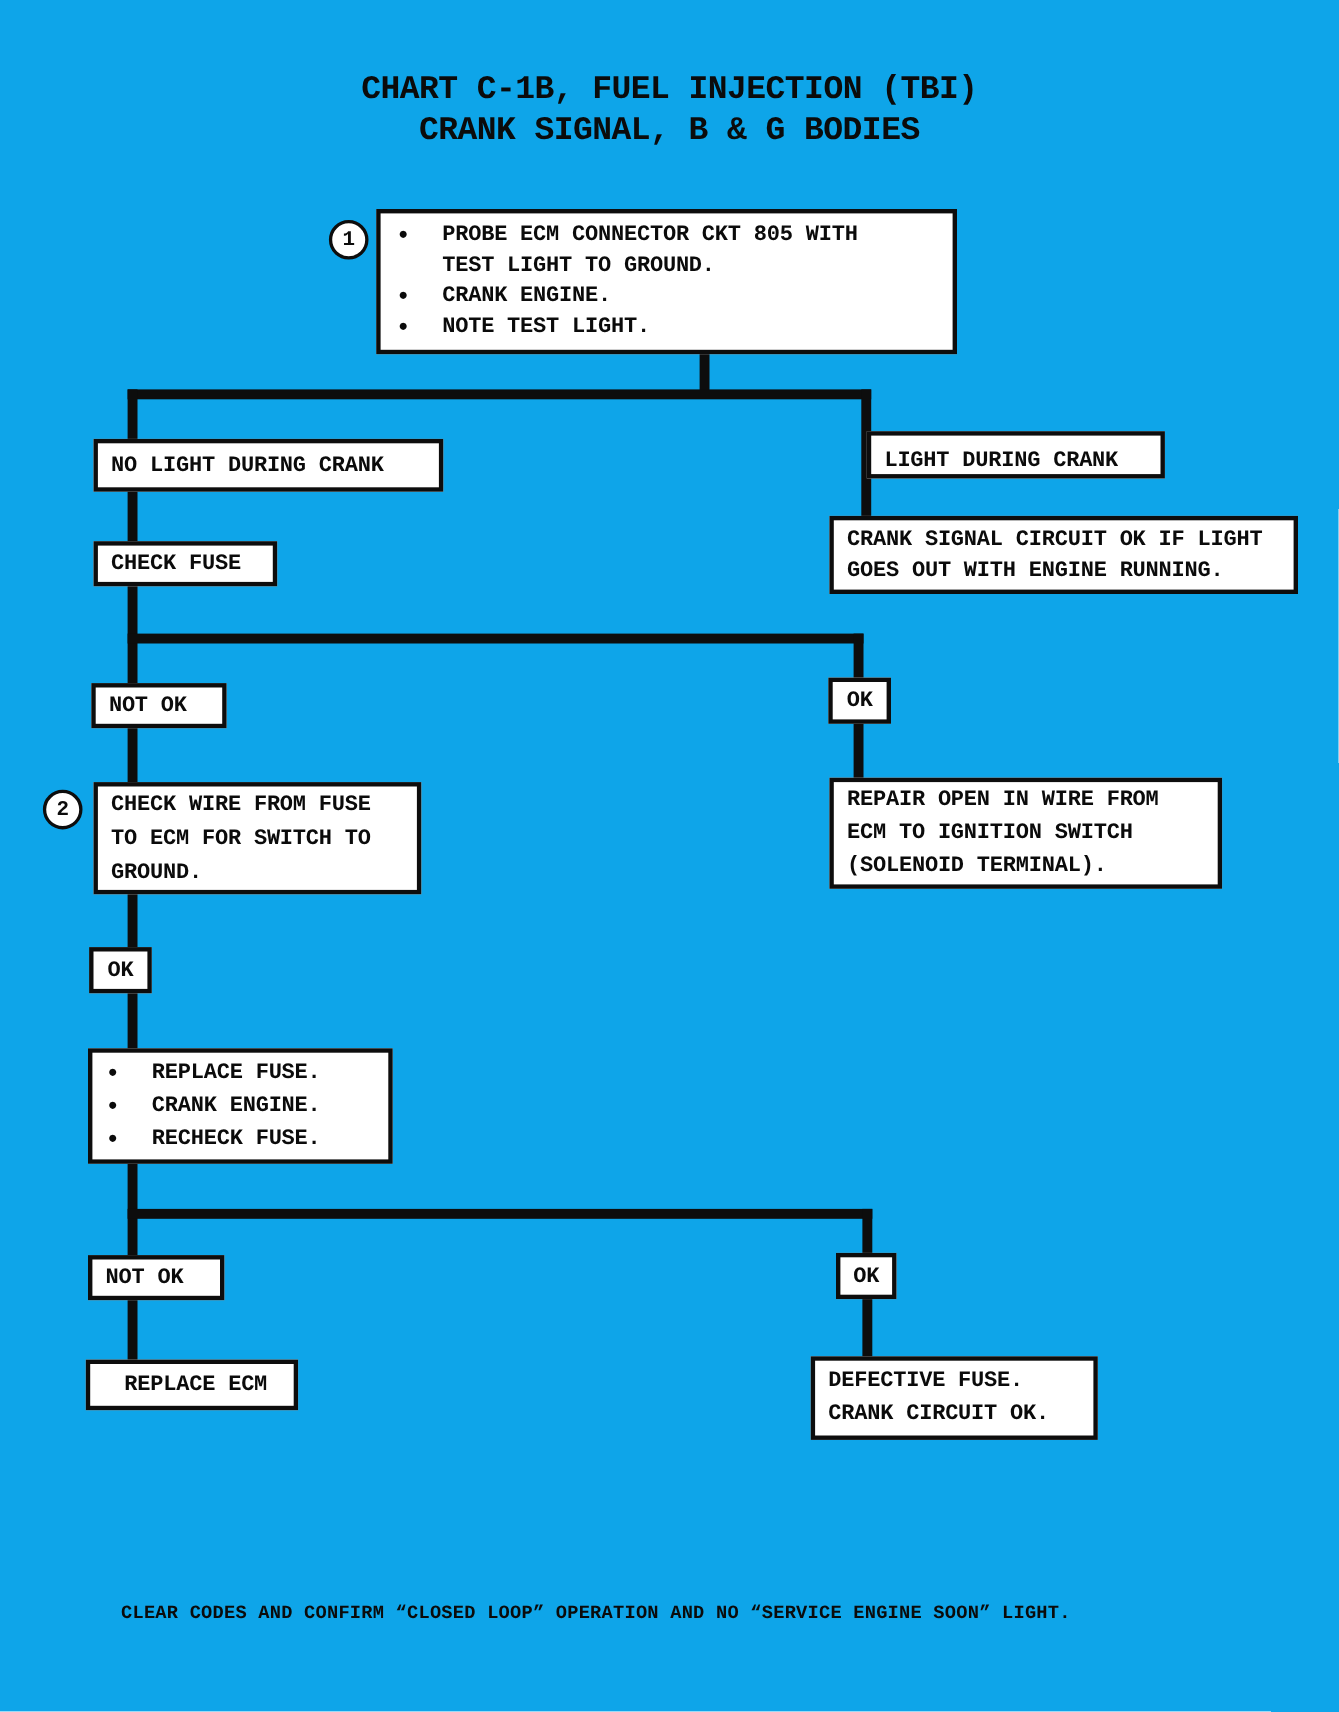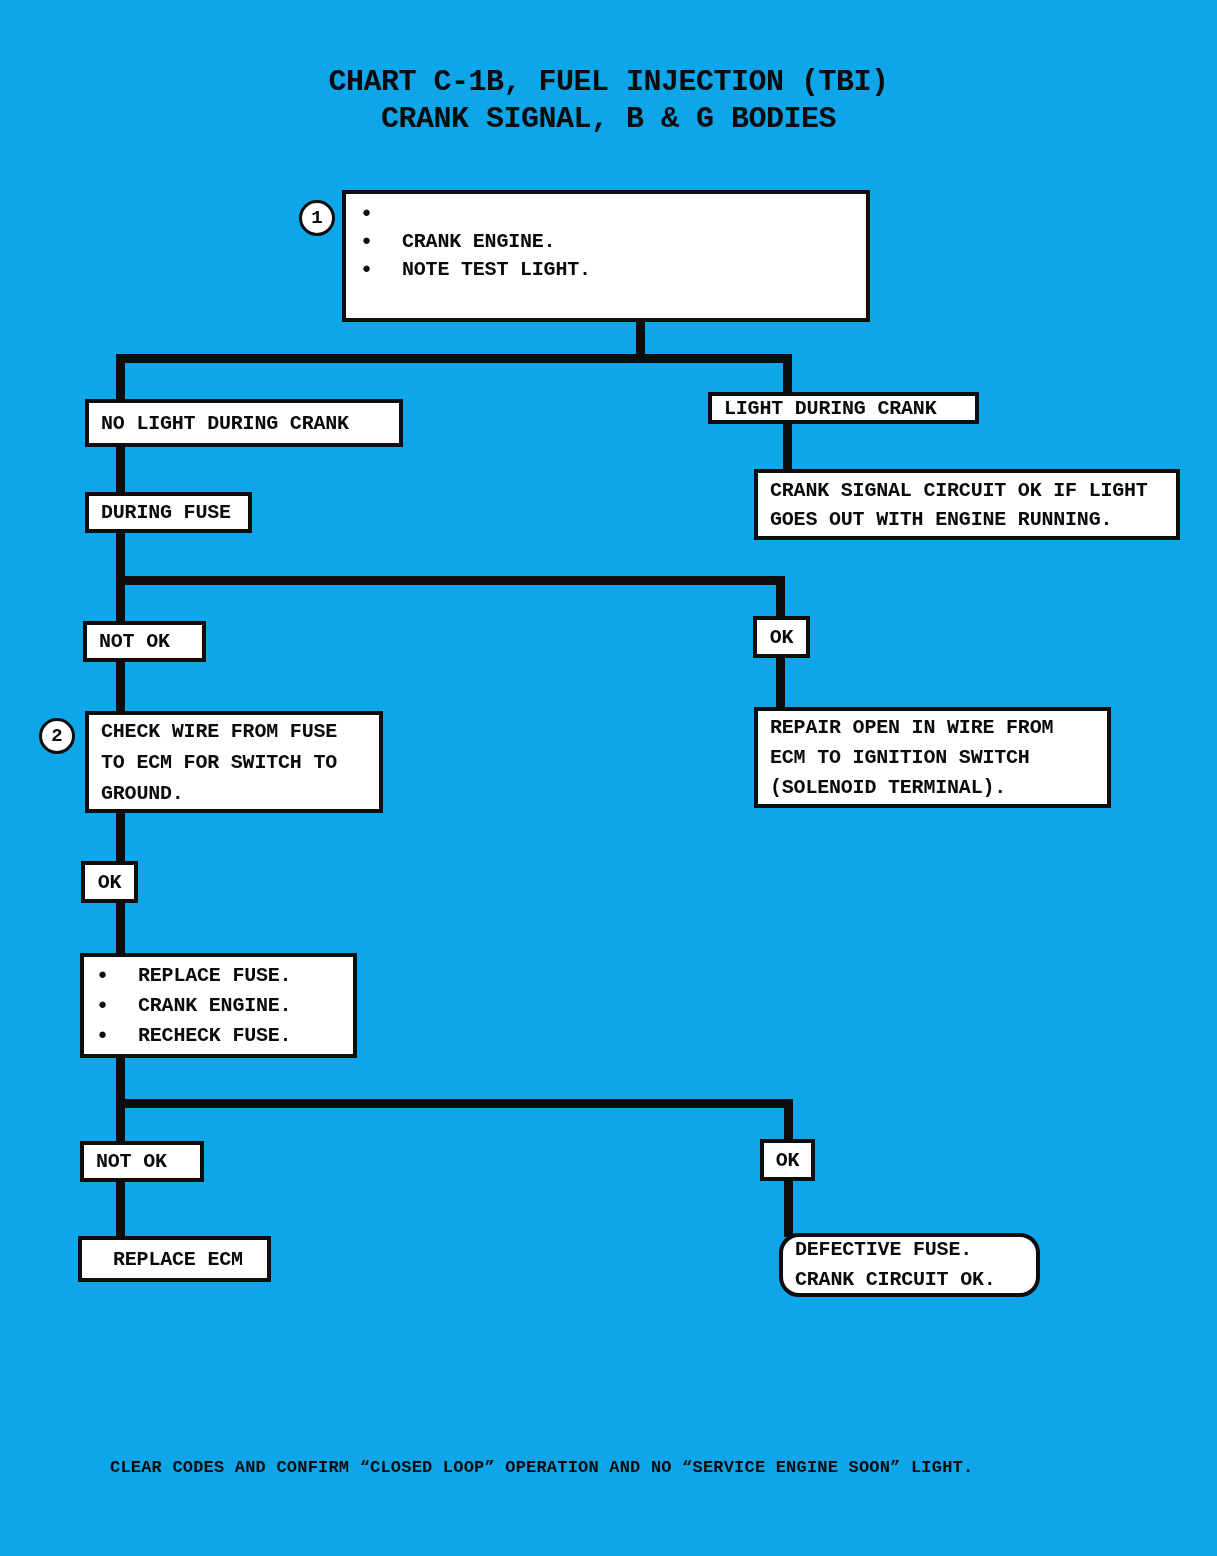--- a/index.html
+++ b/index.html
@@ -110,46 +110,47 @@
   <div class="line" style="left:116px; top:1099px; width:677px; height:9px;"></div>
   <div class="line" style="left:784px; top:1099px; width:9px; height:138px;"></div>
 
   <div class="circle" style="left:299px; top:200px;">
     <span>1</span>
   </div>
 
   <div class="box" style="left:342px; top:190px; width:528px; height:132px; padding:6px 10px; line-height:28px; justify-content:flex-start;">
     <div class="brow">
       <span class="bullet">●</span>
+      <span class="btext">PROBE ECM CONNECTOR CKT 805 WITH TEST LIGHT TO GROUND.</span>
     </div>
     <div class="brow">
       <span class="bullet">●</span>
       <span class="btext">CRANK ENGINE.</span>
     </div>
     <div class="brow">
       <span class="bullet">●</span>
       <span class="btext">NOTE TEST LIGHT.</span>
     </div>
   </div>
 
   <div class="box pl" style="left:85px; top:399px; width:318px; height:48px;">
     <div class="ln">NO LIGHT DURING CRANK</div>
   </div>
 
-  <div class="box pl" style="left:708px; top:392px; width:271px; height:32px;">
+  <div class="box pl" style="left:788px; top:392px; width:271px; height:43px;justify-content:flex-end;">
     <div class="ln">LIGHT DURING CRANK</div>
   </div>
 
   <div class="box pl" style="left:754px; top:469px; width:426px; height:71px; line-height:29px;">
     <div class="ln">CRANK SIGNAL CIRCUIT OK IF LIGHT</div>
     <div class="ln">GOES OUT WITH ENGINE RUNNING.</div>
   </div>
 
   <div class="box pl" style="left:85px; top:492px; width:167px; height:41px;">
-    <div class="ln">DURING FUSE</div>
+    <div class="ln">CHECK FUSE</div>
   </div>
 
   <div class="box pl" style="left:83px; top:621px; width:123px; height:41px;">
     <div class="ln">NOT OK</div>
   </div>
 
   <div class="box center" style="left:753px; top:616px; width:57px; height:42px;">
     <div class="ln">OK</div>
   </div>
 
@@ -193,20 +194,20 @@
   </div>
 
   <div class="box center" style="left:760px; top:1139px; width:55px; height:42px;">
     <div class="ln">OK</div>
   </div>
 
   <div class="box pl" style="left:78px; top:1236px; width:193px; height:46px;padding-left:31px;">
     <div class="ln">REPLACE ECM</div>
   </div>
 
-  <div class="box pl" style="left:779px; top:1233px; width:261px; height:64px; line-height:30px;border-radius:20px;">
+  <div class="box pl" style="left:737px; top:1233px; width:261px; height:76px; line-height:30px;">
     <div class="ln">DEFECTIVE FUSE.</div>
     <div class="ln">CRANK CIRCUIT OK.</div>
   </div>
 
   <div class="footnote">CLEAR CODES AND CONFIRM “CLOSED LOOP” OPERATION AND NO “SERVICE ENGINE SOON” LIGHT.</div>
 
 </div>
 
 </body></html>

